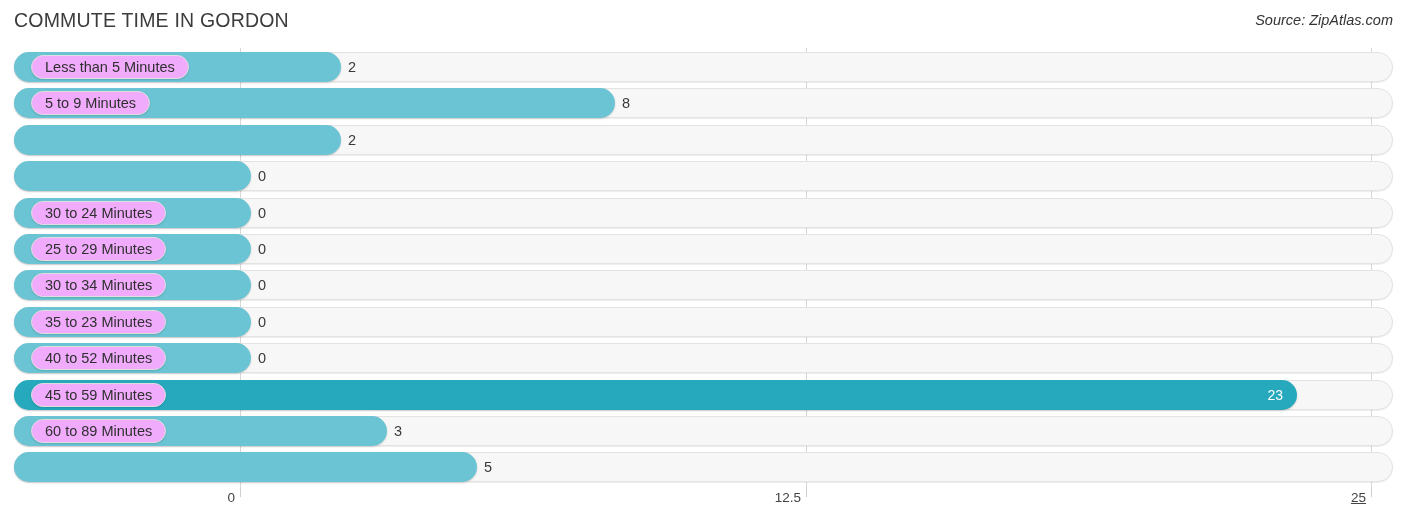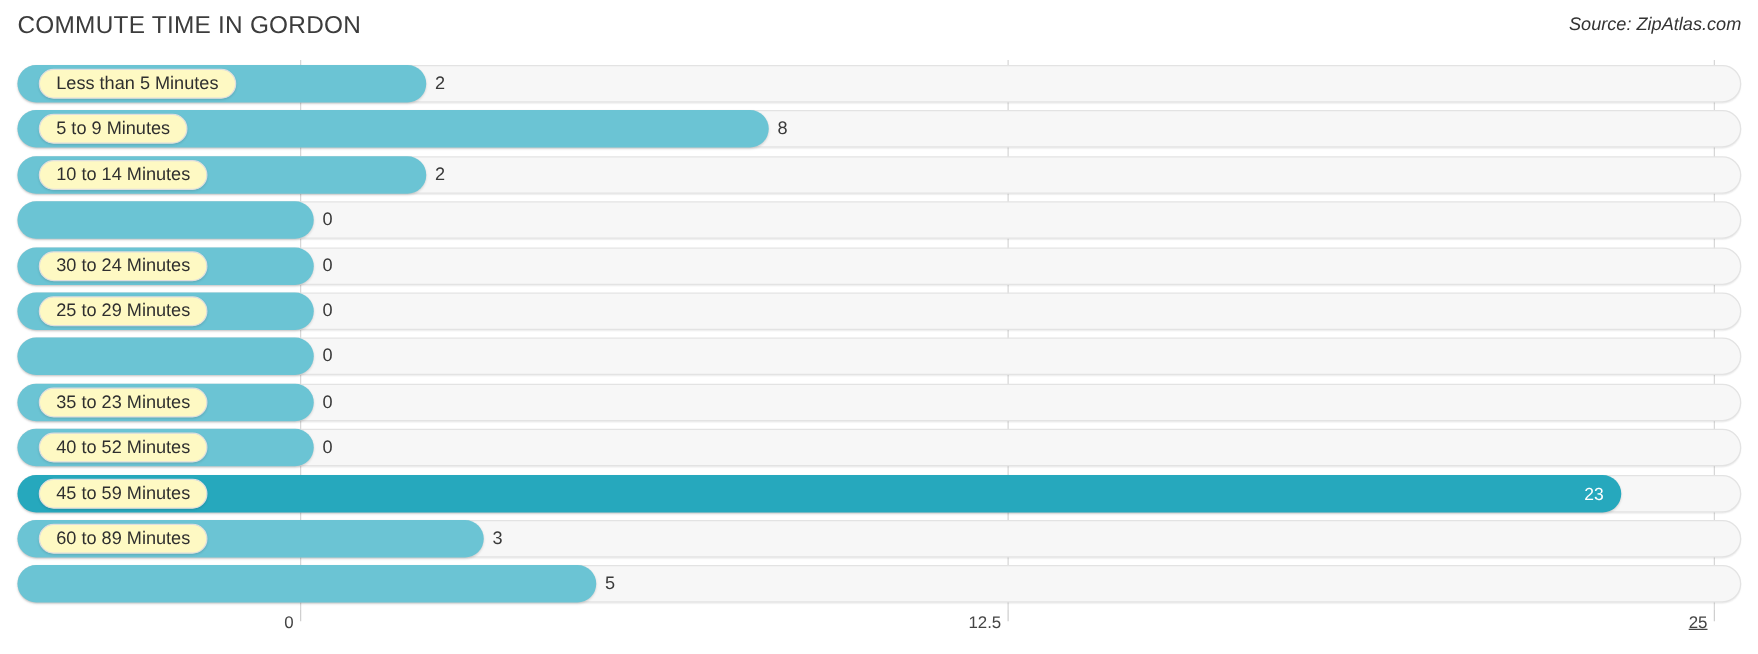--- a/index.html
+++ b/index.html
@@ -50,21 +50,21 @@
     background: #6bc4d4;
     box-shadow: 0 1px 2px rgba(0,0,0,.16);
   }
   .fill.hl { background: #26a8bd; }
 
   
   .cap {
     position: absolute; left: 17px; top: 3px; height: 24px;
     display: flex; align-items: center;
     padding: 8px 13px;
-    background: #fef9c3;
+    background: #f0abfc;
     border: 1px solid #dedede;
     border-radius: 12px;
     box-shadow: 0 1px 2px rgba(0,0,0,.13);
     font-size: 14.5px; color: #2f2f2f; white-space: nowrap;
   }
 
   
   .val {
     position: absolute; top: 0; height: 30px;
     display: flex; align-items: center;
@@ -108,21 +108,20 @@
       <div class="row" style="top: 40.4px;">
         <div class="track"></div>
         <div class="fill" style="width: 601px;"></div>
         <div class="val" style="left: 608px;">8</div>
         <div class="cap">5 to 9 Minutes</div>
       </div>
       <div class="row" style="top: 76.8px;">
         <div class="track"></div>
         <div class="fill" style="width: 327px;"></div>
         <div class="val" style="left: 334px;">2</div>
-        <div class="cap">10 to 14 Minutes</div>
       </div>
       <div class="row" style="top: 113.2px;">
         <div class="track"></div>
         <div class="fill" style="width: 237px;"></div>
         <div class="val" style="left: 244px;">0</div>
       </div>
       <div class="row" style="top: 149.6px;">
         <div class="track"></div>
         <div class="fill" style="width: 237px;"></div>
         <div class="val" style="left: 244px;">0</div>
@@ -131,20 +130,21 @@
       <div class="row" style="top: 186px;">
         <div class="track"></div>
         <div class="fill" style="width: 237px;"></div>
         <div class="val" style="left: 244px;">0</div>
         <div class="cap">25 to 29 Minutes</div>
       </div>
       <div class="row" style="top: 222.4px;">
         <div class="track"></div>
         <div class="fill" style="width: 237px;"></div>
         <div class="val" style="left: 244px;">0</div>
+        <div class="cap">30 to 34 Minutes</div>
       </div>
       <div class="row" style="top: 258.8px;">
         <div class="track"></div>
         <div class="fill" style="width: 237px;"></div>
         <div class="val" style="left: 244px;">0</div>
         <div class="cap">35 to 23 Minutes</div>
       </div>
       <div class="row" style="top: 295.2px;">
         <div class="track"></div>
         <div class="fill" style="width: 237px;"></div>

